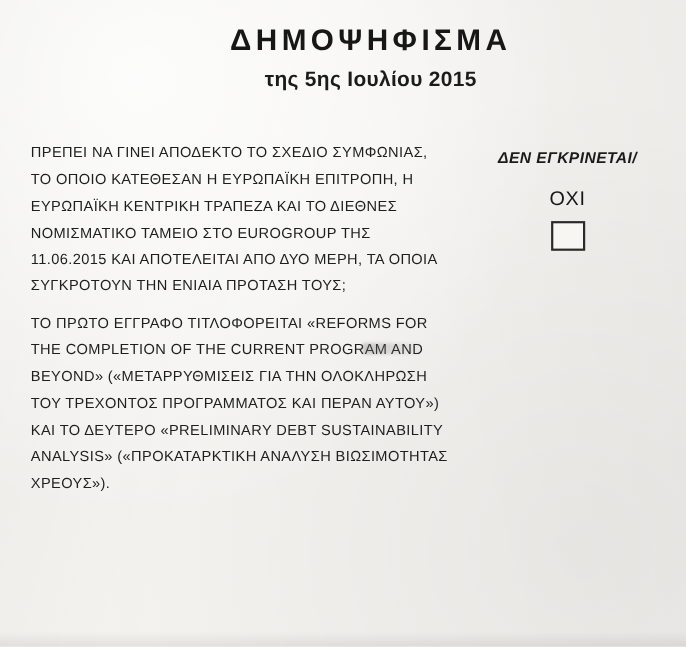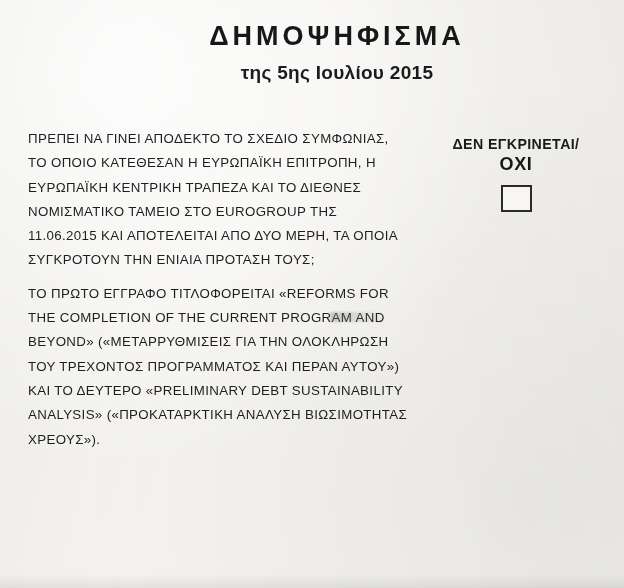--- a/index.html
+++ b/index.html
@@ -78,26 +78,27 @@
   }
   .option-block + .option-block {
     margin-top: 56px;
   }
   .option-line1 {
     font-size: 14.2px;
     font-weight: bold;
     letter-spacing: 0.4px;
     color: #1b1b1b;
     white-space: nowrap;
+    font-style: italic;
   }
   .option-line2 {
     font-size: 18px;
-    font-weight: bold;
+    font-weight: normal;
     letter-spacing: 0.6px;
-    margin-top: 2px;
+    margin-top: 18px;
     color: #171717;
   }
   .checkbox {
     width: 31px;
     height: 27px;
     border: 2px solid #2a2a2a;
     margin: 10px auto 0 auto;
     background: #f7f6f3;
     box-sizing: border-box;
   }

